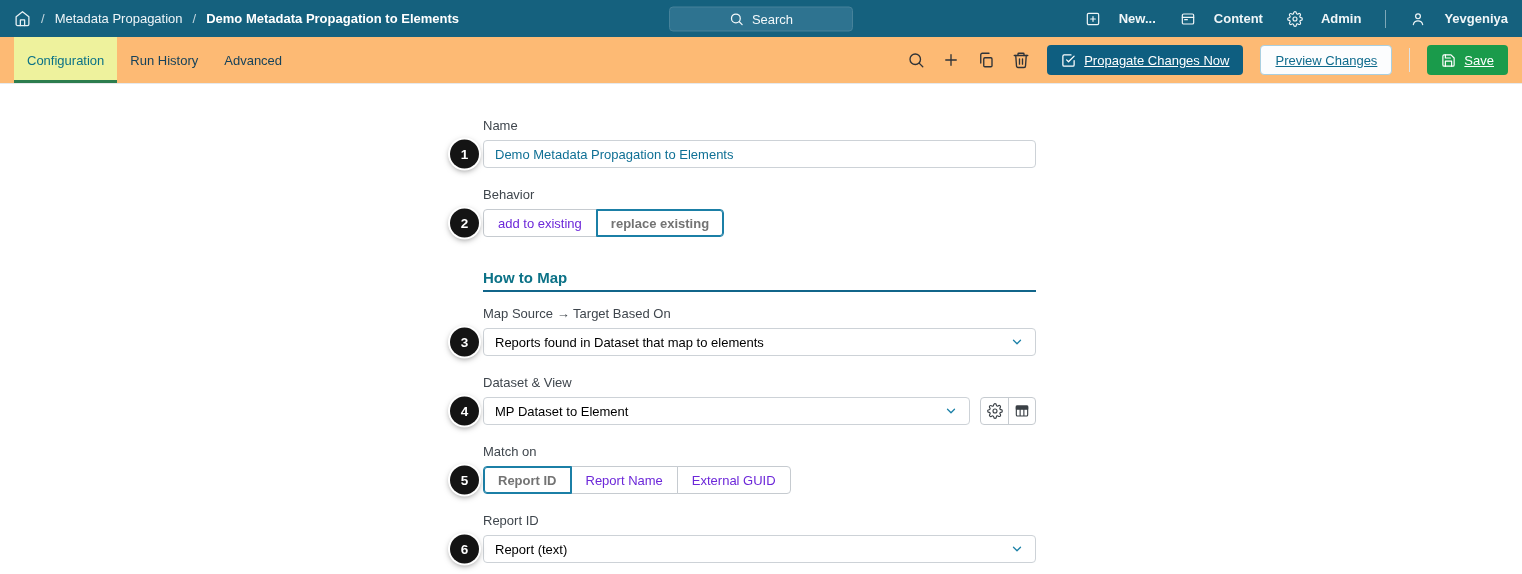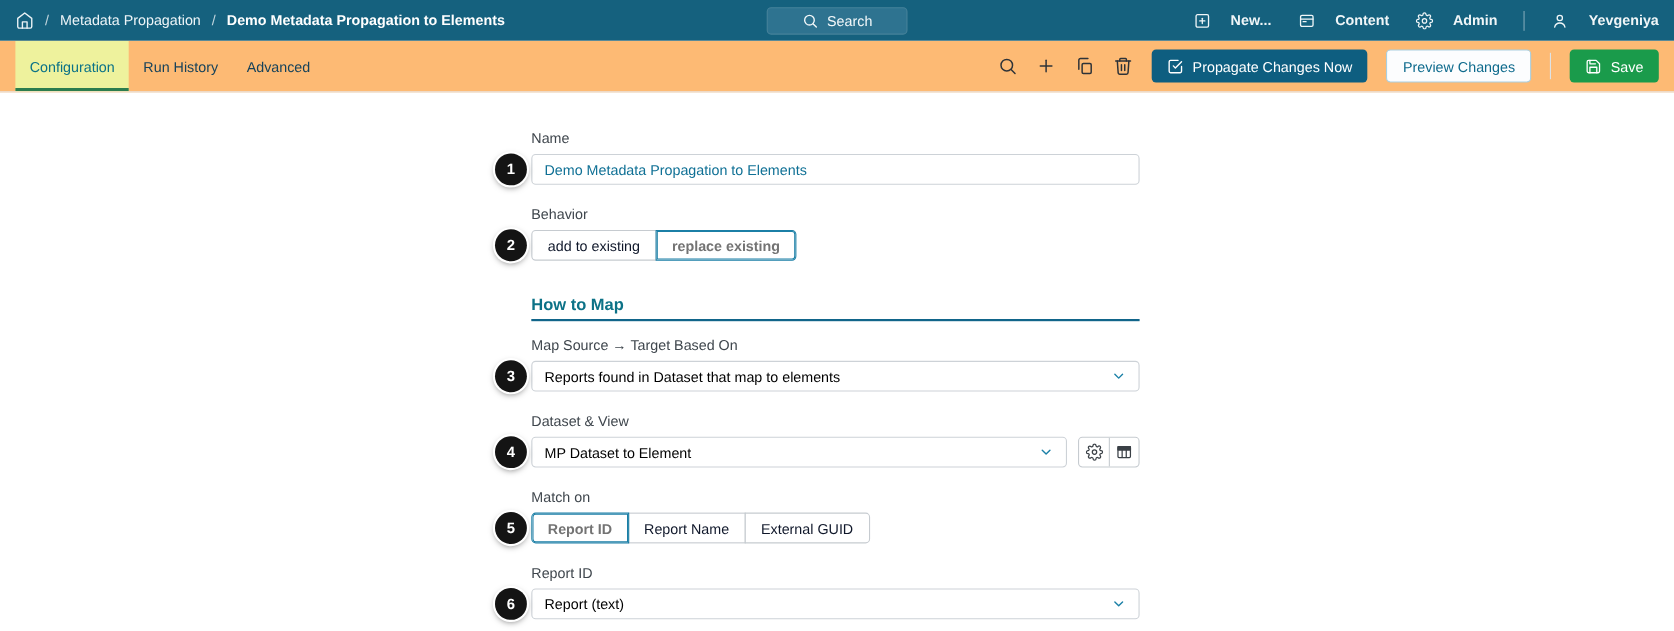--- a/index.html
+++ b/index.html
@@ -9,38 +9,38 @@
   
   .navbar { height:37px; background:#15617e; display:flex; align-items:center;
             padding:0 14px; color:#e9f2f5; position:relative; }
   .breadcrumb { display:flex; align-items:center; gap:10px; font-size:13px; }
   .home-btn { display:flex; align-items:center; color:#e9f2f5; cursor:pointer; }
   .crumb-sep { color:#c2d6de; font-size:13px; }
   .crumb-link { color:#eef5f8; cursor:pointer; }
   .crumb-current { font-weight:700; color:#ffffff; }
 
   .nav-search { position:absolute; left:50%; top:50%; transform:translate(-50%,-50%);
-                width:128px; height:25px; background:#2e7390; border:1px solid #46829a;
+                width:184px; height:25px; background:#2e7390; border:1px solid #46829a;
                 border-radius:4px; display:flex; align-items:center; justify-content:center;
                 gap:8px; font-size:13px; color:#f3f8fa; cursor:pointer; }
 
   .nav-actions { margin-left:auto; display:flex; align-items:center; gap:24px; font-size:13px; font-weight:600; }
   .nav-action { display:flex; align-items:center; gap:18px; cursor:pointer; color:#f0f6f8; }
   .nav-divider { width:1px; height:18px; background:rgba(255,255,255,.45); }
 
   
   .tabbar { height:47px; display:flex; align-items:stretch; border-bottom:1px solid #e7e9eb;
             padding:0 14px; background:#fdba74; }
   .tab { display:flex; align-items:center; padding:0 13px; font-size:13px; color:#16425a;
          cursor:pointer; white-space:nowrap; }
   .tab.active { background:#eef29d; color:#0b7287; box-shadow: inset 0 -3px 0 #2c7d4e; }
   .tab-toolbar { margin-left:auto; display:flex; align-items:center; gap:17px; }
   .icon-btn { color:#2e3338; display:flex; cursor:pointer; background:none; border:none; padding:0; }
   .btn { height:30px; border-radius:4px; display:inline-flex; align-items:center; gap:8px;
-         font-size:13px; padding:0 14px; cursor:pointer; font-family:inherit; white-space:nowrap; }
+         font-size:13px; padding:0 14px; cursor:pointer; font-family:inherit; white-space:nowrap;text-decoration:underline; }
   .btn-propagate { background:#0e5e80; color:#fff; border:none; font-weight:400; }
   .btn-preview { background:#fcfdfe; color:#0f6b8d; border:1px solid #a9cfe0; }
   .btn-save { background:#1a9b4b; color:#fff; border:none; }
   .toolbar-divider { width:1px; height:24px; background:#dde2e5; }
 
   
   .form { margin-left:483px; width:553px; padding-top:34px; font-size:13px; }
   .field-label { color:#3f464d; margin-bottom:7px; display:block; font-size:13px; }
   .control-row { position:relative; margin-bottom:19px; }
   .badge { position:absolute; left:-33px; top:50%; transform:translateY(-50%);
@@ -49,21 +49,21 @@
            box-shadow:0 0 0 2px #ffffff, 0 2px 6px rgba(0,0,0,.5); z-index:2; }
   .text-input { width:100%; height:28px; border:1px solid #cdd2d7; border-radius:4px;
                 padding:0 11px; color:#0f7095; font-size:13px; font-family:inherit; background:#fff; }
   .select { height:28px; border:1px solid #cdd2d7; border-radius:4px; display:flex;
             align-items:center; justify-content:space-between; padding:0 11px;
             color:#000000; background:#fff; cursor:pointer; }
   .select .chevron { color:#1b80a7; display:flex; }
 
   .segmented { display:inline-flex; }
   .seg-btn { height:28px; padding:0 14px; display:flex; align-items:center; background:#fff;
-             border:1px solid #c6cbd0; color:#0f172a; font-size:13px; margin-left:-1px;
+             border:1px solid #c6cbd0; color:#6d28d9; font-size:13px; margin-left:-1px;
              cursor:pointer; font-family:inherit; }
   .seg-btn:first-child { border-radius:4px 0 0 4px; margin-left:0; }
   .seg-btn:last-child { border-radius:0 4px 4px 0; }
   .seg-btn.selected { border-color:#1b7fa6; box-shadow: inset 0 0 0 1px #1b7fa6;
                       color:#737373; font-weight:700; position:relative; z-index:1; }
 
   .section-header { margin:32px 0 14px; border-bottom:2px solid #11658a; padding-bottom:4px; }
   .section-title { color:#0c7287; font-weight:700; font-size:15px; }
 
   .row-flex { display:flex; align-items:center; gap:10px; }

